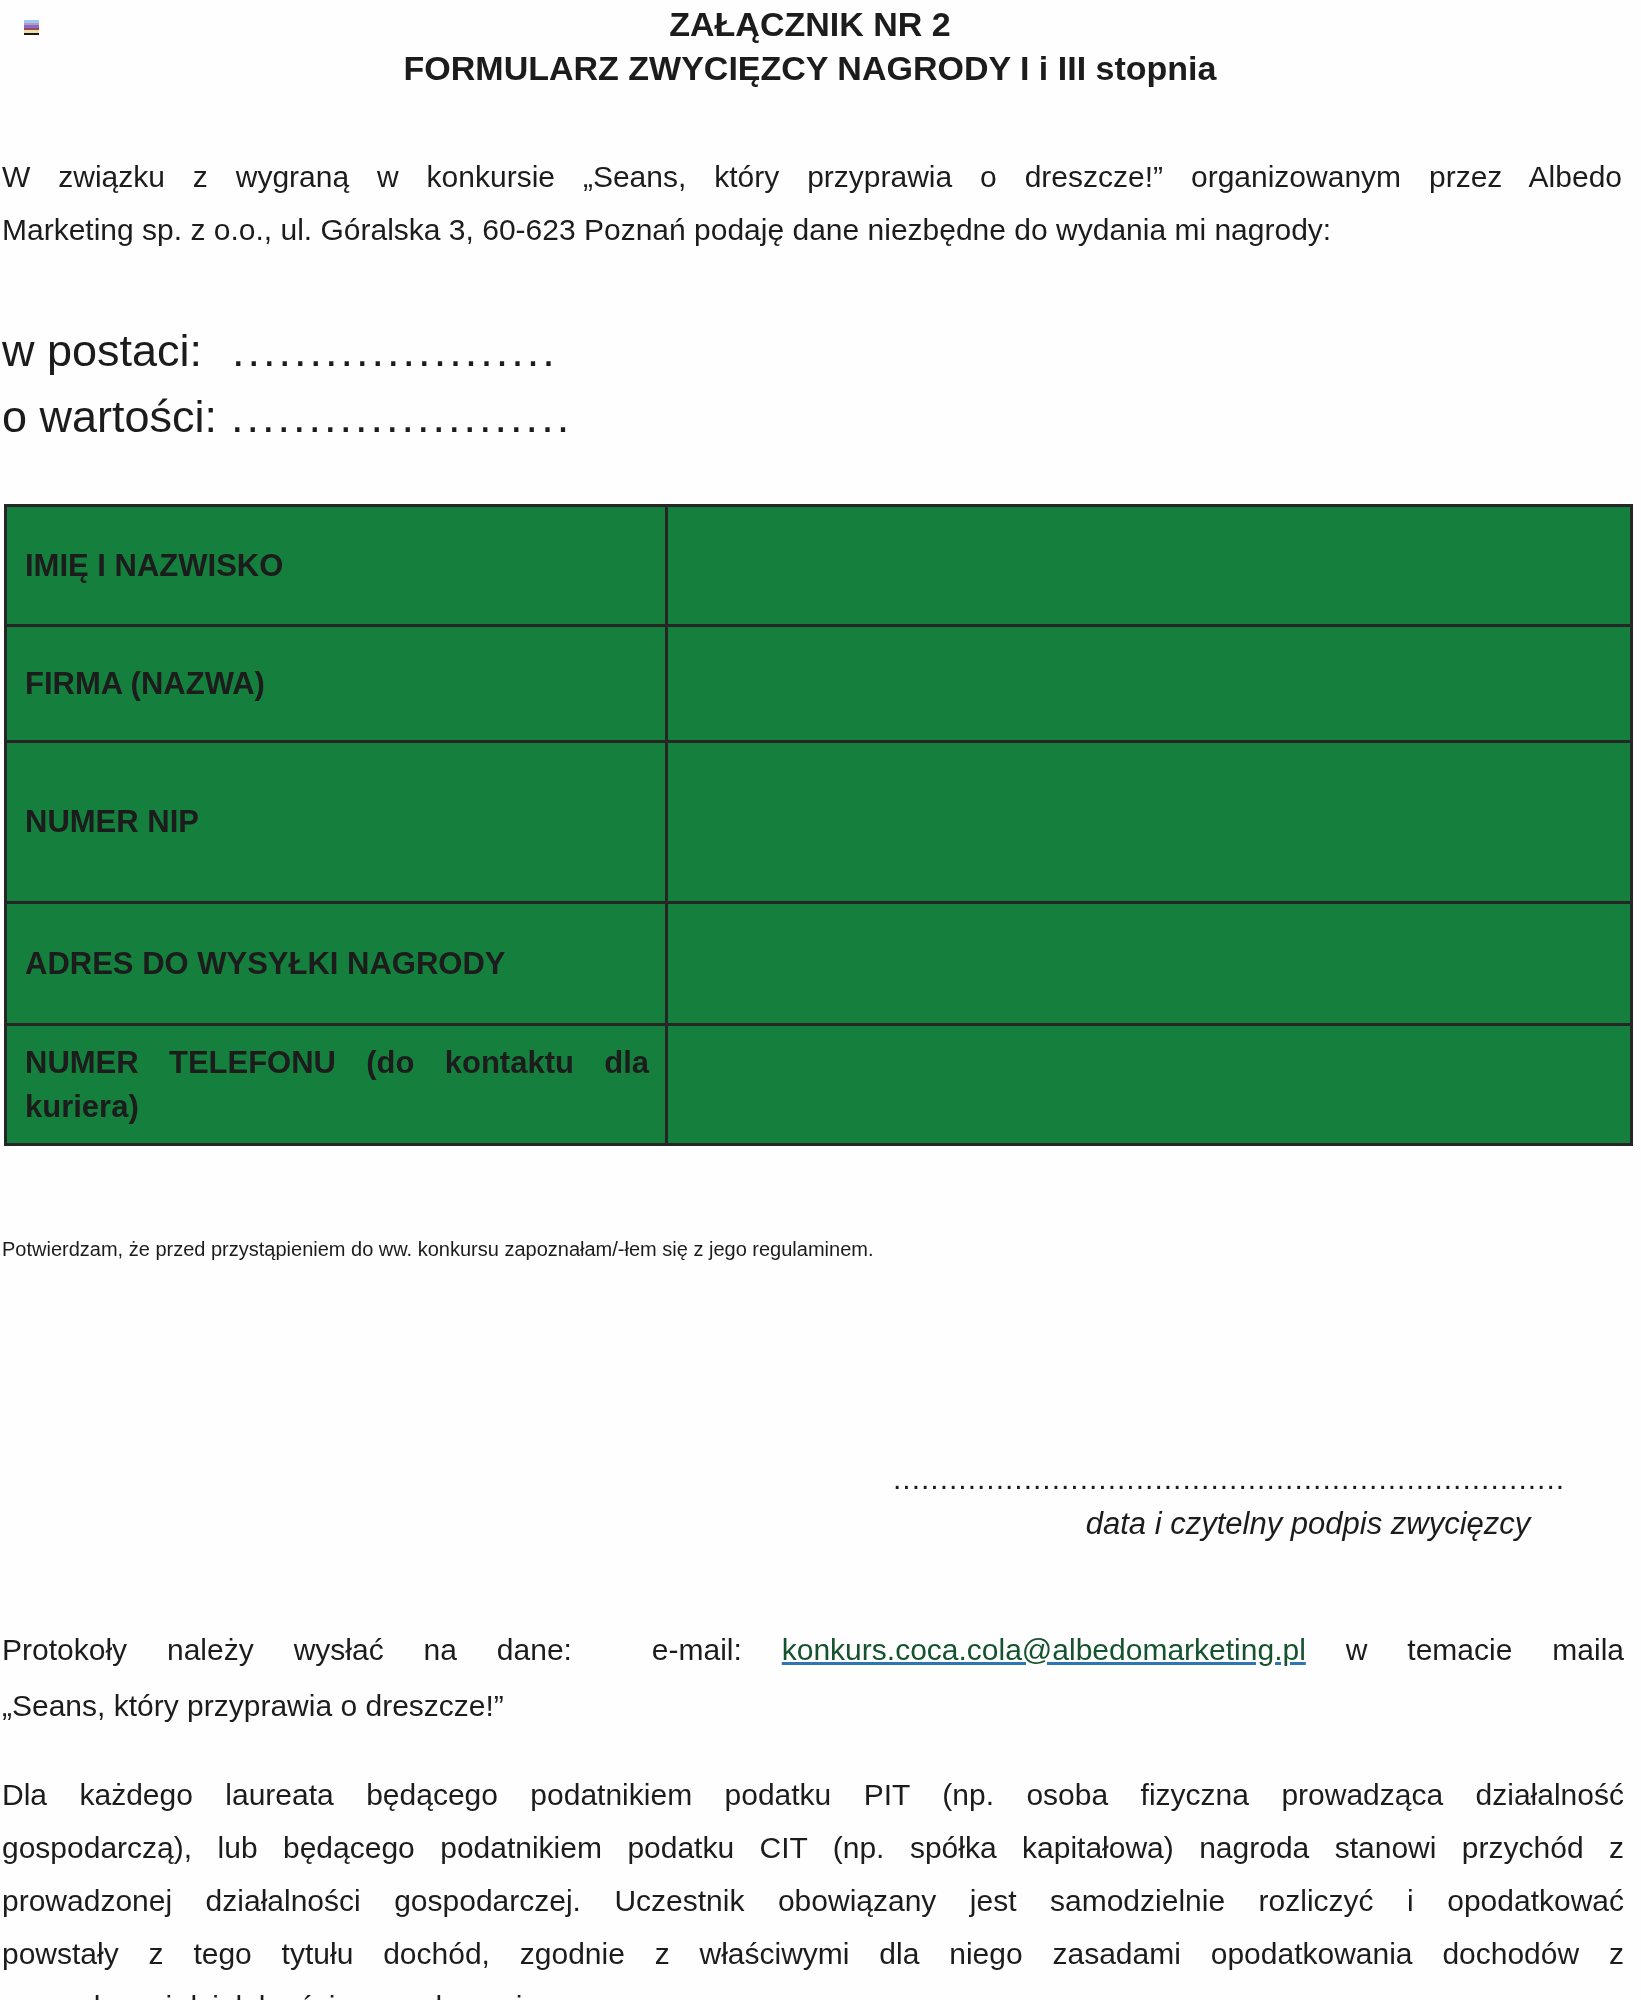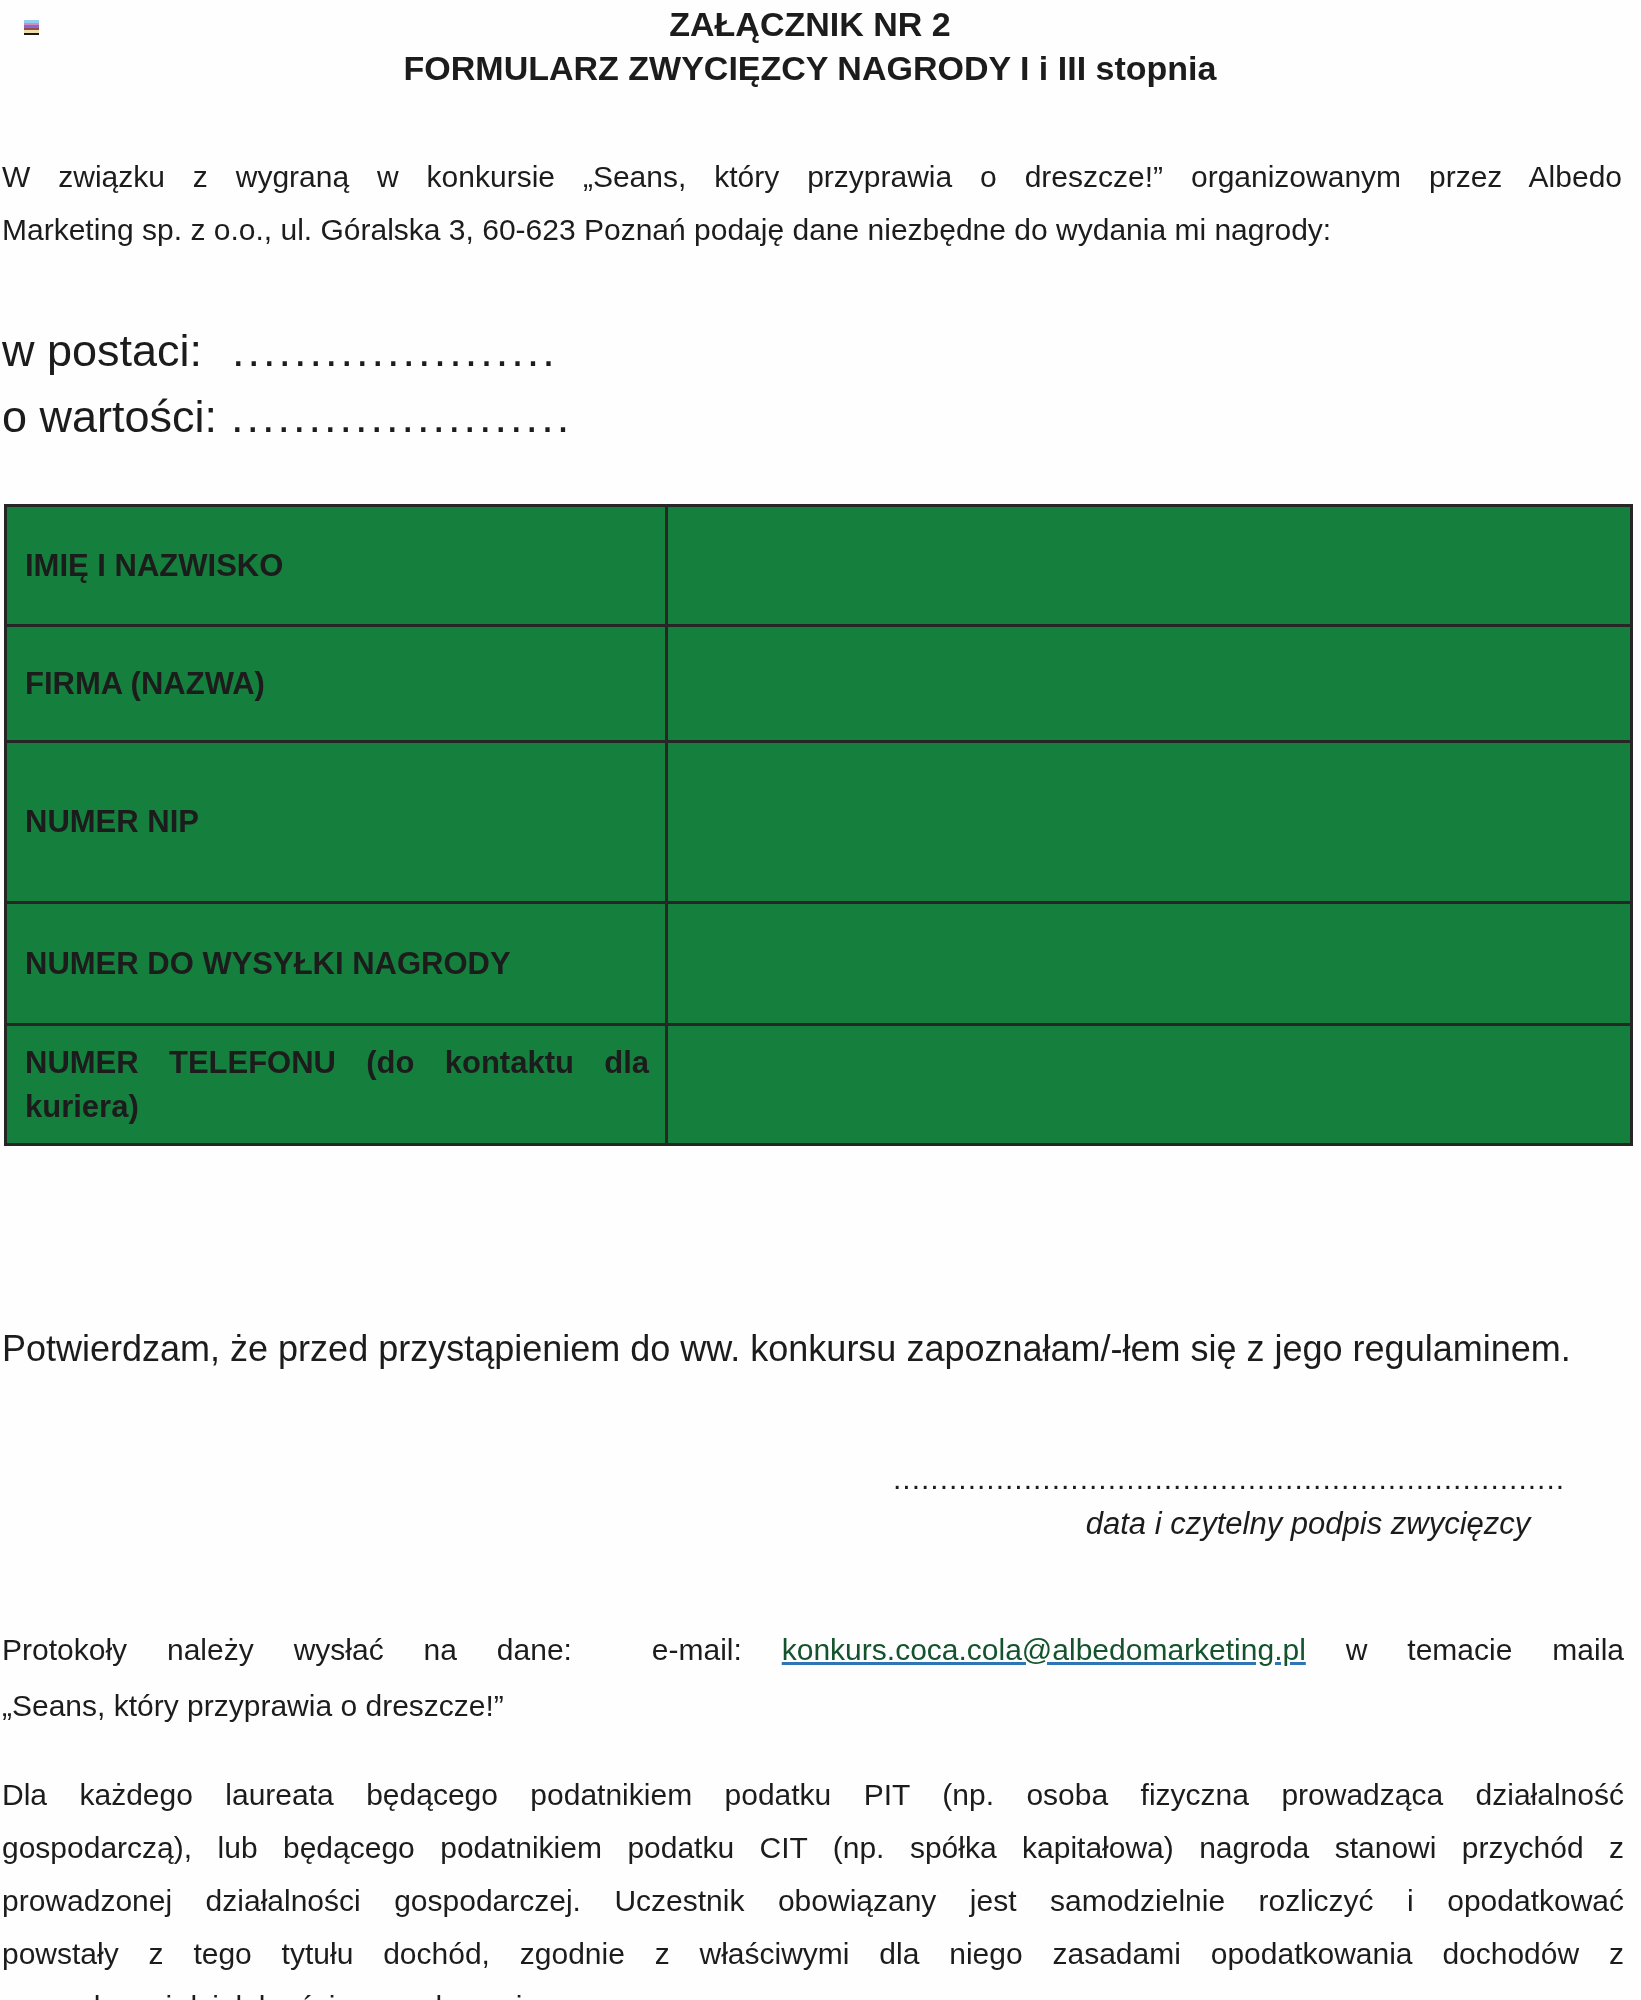--- a/index.html
+++ b/index.html
@@ -37,21 +37,21 @@
     width:661px;border-right:3px solid #262626;box-sizing:border-box;
     display:flex;align-items:center;
     padding:0 16px 0 18px;
     font-weight:bold;font-size:31px;line-height:44px;
   }
   .tlabel .lbl{width:100%;}
   .tlabel .lbl.justify{text-align:justify;}
   .tvalue{flex:1;}
   .h1{height:117px}.h2{height:113px}.h3{height:158px}.h4{height:119px}.h5{height:117px}
   
-  .confirmation{position:absolute;top:1328px;left:2px;width:1620px;font-size:36px;}
+  .confirmation{position:absolute;top:1238px;left:2px;width:1620px;font-size:20px;}
   
   .signature{position:absolute;top:1462px;left:893px;width:740px;font-size:30px;}
   .sig-dots{letter-spacing:1px;white-space:nowrap;overflow:hidden;}
   .sig-caption{text-align:center;font-style:italic;font-size:31px;margin-top:10px;padding-left:90px;}
   
   .submission{position:absolute;top:1622px;left:2px;width:1622px;font-size:30px;line-height:56px;}
   .submission .pre{white-space:pre-wrap;}
   .email-link{color:#2e75b6;text-decoration:underline;text-decoration-color:#2e75b6;cursor:pointer;}
   
   .tax-note{position:absolute;top:1768px;left:2px;width:1622px;font-size:30px;line-height:53px;}
@@ -103,21 +103,21 @@
       <div class="tvalue"></div>
     </div>
     <div class="trow h3">
       <div class="tlabel">
           <div class="lbl">NUMER NIP</div>
         </div>
       <div class="tvalue"></div>
     </div>
     <div class="trow h4">
       <div class="tlabel">
-          <div class="lbl">NUMER DO WYSYŁKI NAGRODY</div>
+          <div class="lbl">ADRES DO WYSYŁKI NAGRODY</div>
         </div>
       <div class="tvalue"></div>
     </div>
     <div class="trow h5">
       <div class="tlabel">
           <div class="lbl justify">NUMER TELEFONU (do kontaktu dla kuriera)</div>
         </div>
       <div class="tvalue"></div>
     </div>
   </div>

